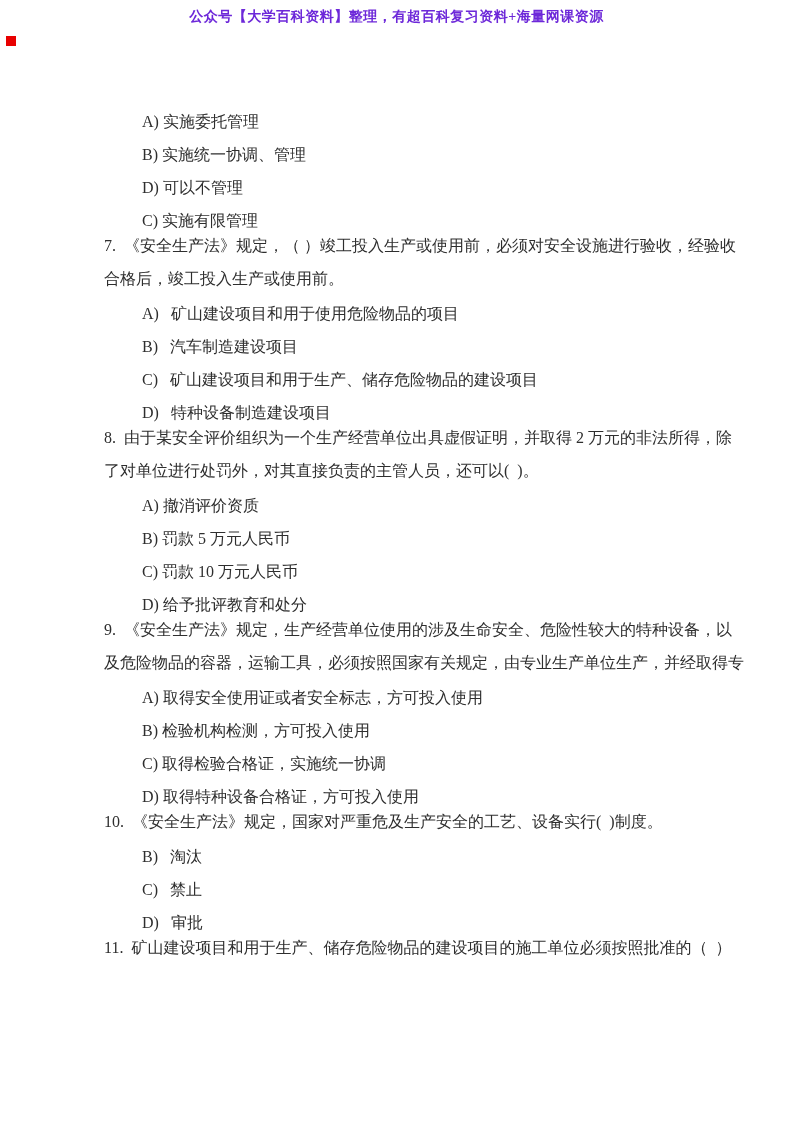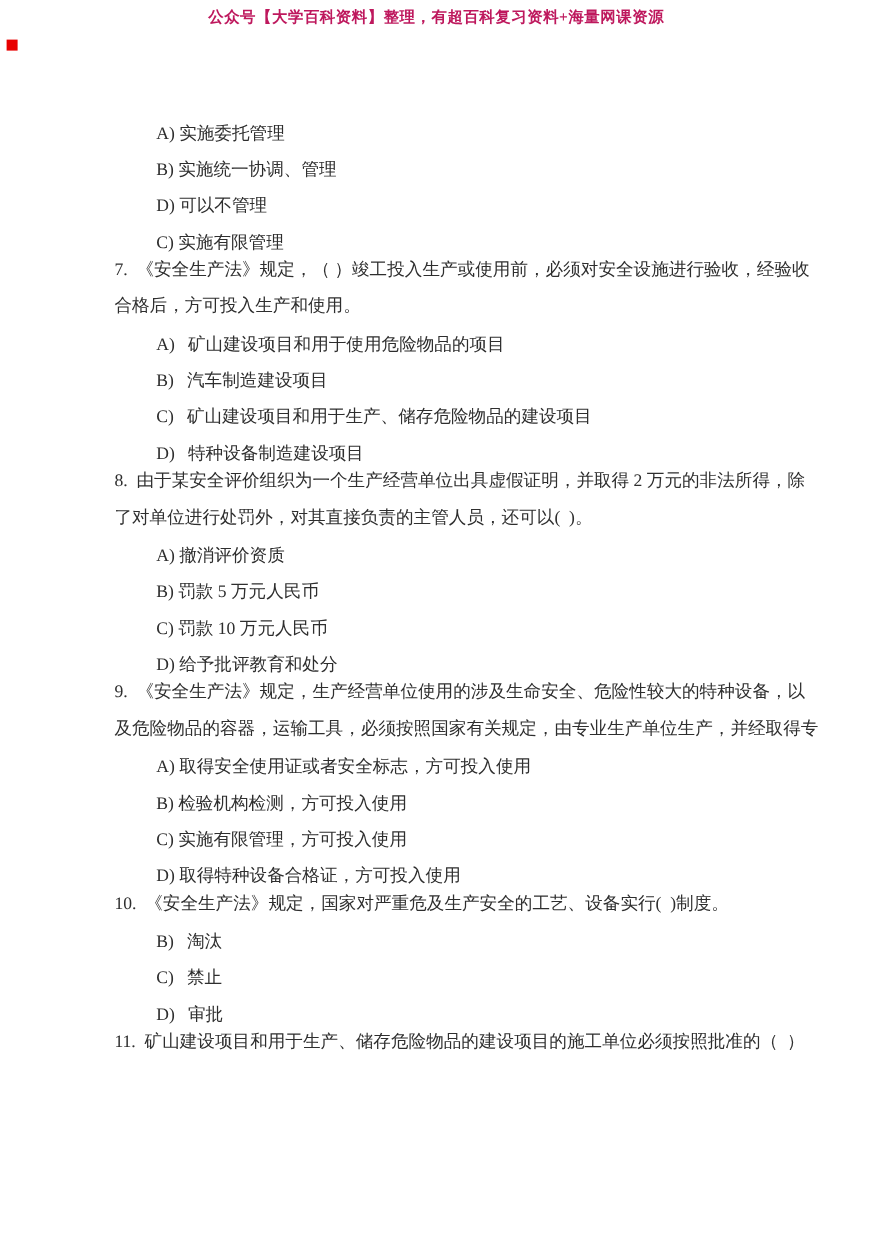--- a/index.html
+++ b/index.html
@@ -53,31 +53,31 @@
   }
   .block-options .line {
     padding-left: 38px;
   }
 </style>
 </head>
 <body style="color: rgb(46, 46, 46); background: rgb(255, 255, 255);">
 
 <div class="page">
   <div class="red-marker" style="background: rgb(232, 0, 0);"></div>
-  <div class="doc-header" style="color: #be185d;">公众号【大学百科资料】整理，有超百科复习资料+海量网课资源</div>
+  <div class="doc-header" style="color: #6d28d9;">公众号【大学百科资料】整理，有超百科复习资料+海量网课资源</div>
   <div class="content" id="content">
       <div class="block block-options">
         <div class="line">A) 实施委托管理</div>
         <div class="line">B) 实施统一协调、管理</div>
         <div class="line">D) 可以不管理</div>
         <div class="line">C) 实施有限管理</div>
       </div>
       <div class="block block-question">
         <div class="line">7.  《安全生产法》规定，（ ）竣工投入生产或使用前，必须对安全设施进行验收，经验收</div>
-        <div class="line">合格后，方可投入生产和使用。</div>
+        <div class="line">合格后，竣工投入生产或使用前。</div>
       </div>
       <div class="block block-options">
         <div class="line">A)   矿山建设项目和用于使用危险物品的项目</div>
         <div class="line">B)   汽车制造建设项目</div>
         <div class="line">C)   矿山建设项目和用于生产、储存危险物品的建设项目</div>
         <div class="line">D)   特种设备制造建设项目</div>
       </div>
       <div class="block block-question">
         <div class="line">8.  由于某安全评价组织为一个生产经营单位出具虚假证明，并取得 2 万元的非法所得，除</div>
         <div class="line">了对单位进行处罚外，对其直接负责的主管人员，还可以(  )。</div>
@@ -88,21 +88,21 @@
         <div class="line">C) 罚款 10 万元人民币</div>
         <div class="line">D) 给予批评教育和处分</div>
       </div>
       <div class="block block-question">
         <div class="line">9.  《安全生产法》规定，生产经营单位使用的涉及生命安全、危险性较大的特种设备，以</div>
         <div class="line">及危险物品的容器，运输工具，必须按照国家有关规定，由专业生产单位生产，并经取得专</div>
       </div>
       <div class="block block-options">
         <div class="line">A) 取得安全使用证或者安全标志，方可投入使用</div>
         <div class="line">B) 检验机构检测，方可投入使用</div>
-        <div class="line">C) 实施有限管理，方可投入使用</div>
+        <div class="line">C) 取得检验合格证，实施统一协调</div>
         <div class="line">D) 取得特种设备合格证，方可投入使用</div>
       </div>
       <div class="block block-question">
         <div class="line">10.  《安全生产法》规定，国家对严重危及生产安全的工艺、设备实行(  )制度。</div>
       </div>
       <div class="block block-options">
         <div class="line">B)   淘汰</div>
         <div class="line">C)   禁止</div>
         <div class="line">D)   审批</div>
       </div>

